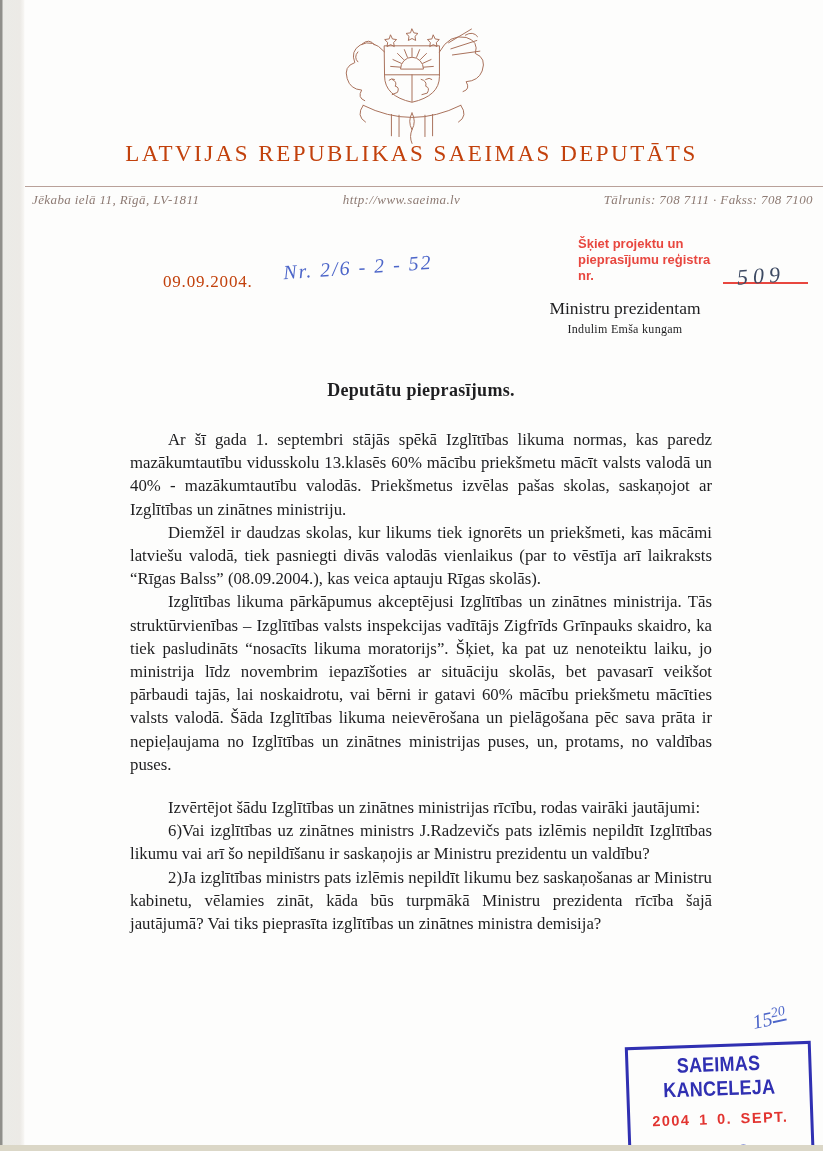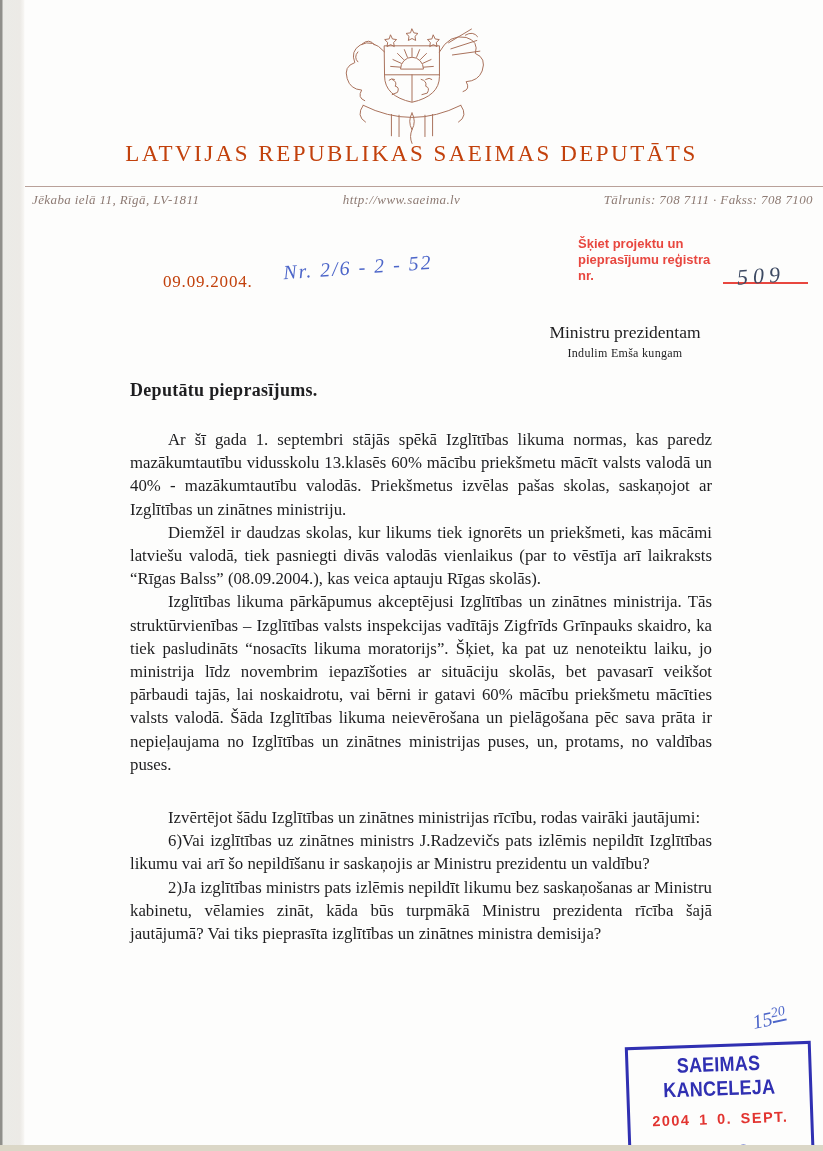--- a/index.html
+++ b/index.html
@@ -29,30 +29,30 @@
   .registry-number{position:absolute;left:14px;bottom:-2px;font-family:"Liberation Serif", serif;
     font-style:italic;font-size:22px;letter-spacing:5px;color:#3d4a63;transform:rotate(-4deg);font-weight:400;}
 
   
   .date-line{position:absolute;left:163px;top:272px;font-size:17px;letter-spacing:.8px;color:#c2410c;}
   .hand-ref{position:absolute;left:283px;top:256px;font-style:italic;font-size:20px;
     letter-spacing:2px;color:#4d66c9;transform:rotate(-4deg);}
 
   
   .recipient{position:absolute;left:518px;top:298px;width:214px;text-align:center;line-height:21px;}
-  .recipient .r1{font-size:17.5px;margin-top:24px;}
+  .recipient .r1{font-size:17.5px;}
   .recipient .r2{font-size:12px;font-weight:normal;letter-spacing:.3px;}
 
   
-  .doc-title{position:absolute;left:130px;top:380px;width:582px;margin:0;
+  .doc-title{position:absolute;left:130px;top:380px;width:582px;margin:0;text-align:center;
     font-size:18px;font-weight:bold;letter-spacing:.3px;}
   .body-text{position:absolute;left:130px;top:428px;width:582px;
     font-size:16.8px;line-height:23.2px;text-align:justify;}
   .body-text p{margin:0;text-indent:38px;}
-  .body-text p.gap{margin-top:30px;}
+  .body-text p.gap{margin-top:20px;}
 
   
   .time-note{position:absolute;left:752px;top:1006px;color:#4d66c9;font-style:italic;
     font-size:20px;transform:rotate(-12deg);}
   .time-note sup{font-size:14px;border-bottom:2px solid #4d66c9;padding-bottom:1px;}
 
   
   .kanc-stamp{position:absolute;left:627px;top:1044px;width:180px;height:125px;
     border:3px solid #3030b2;transform:rotate(-2deg);
     font-family:"Liberation Sans", sans-serif;font-weight:bold;}

